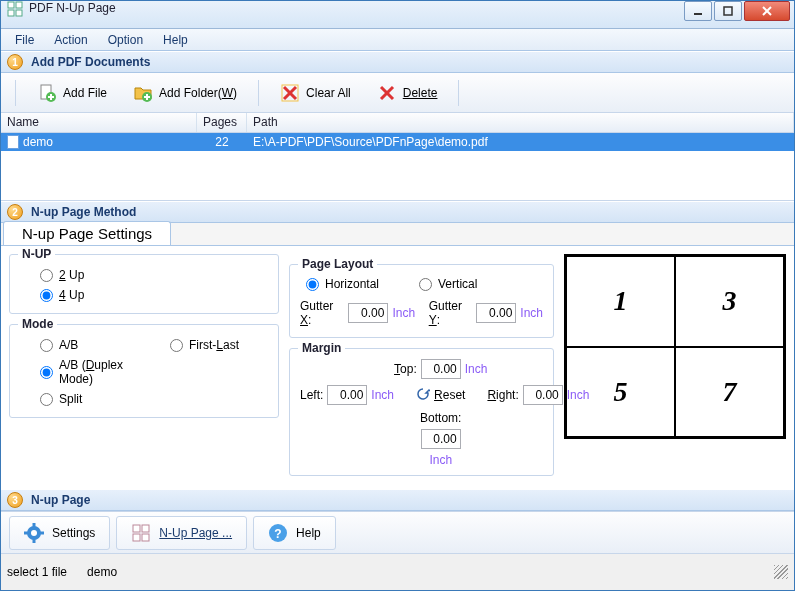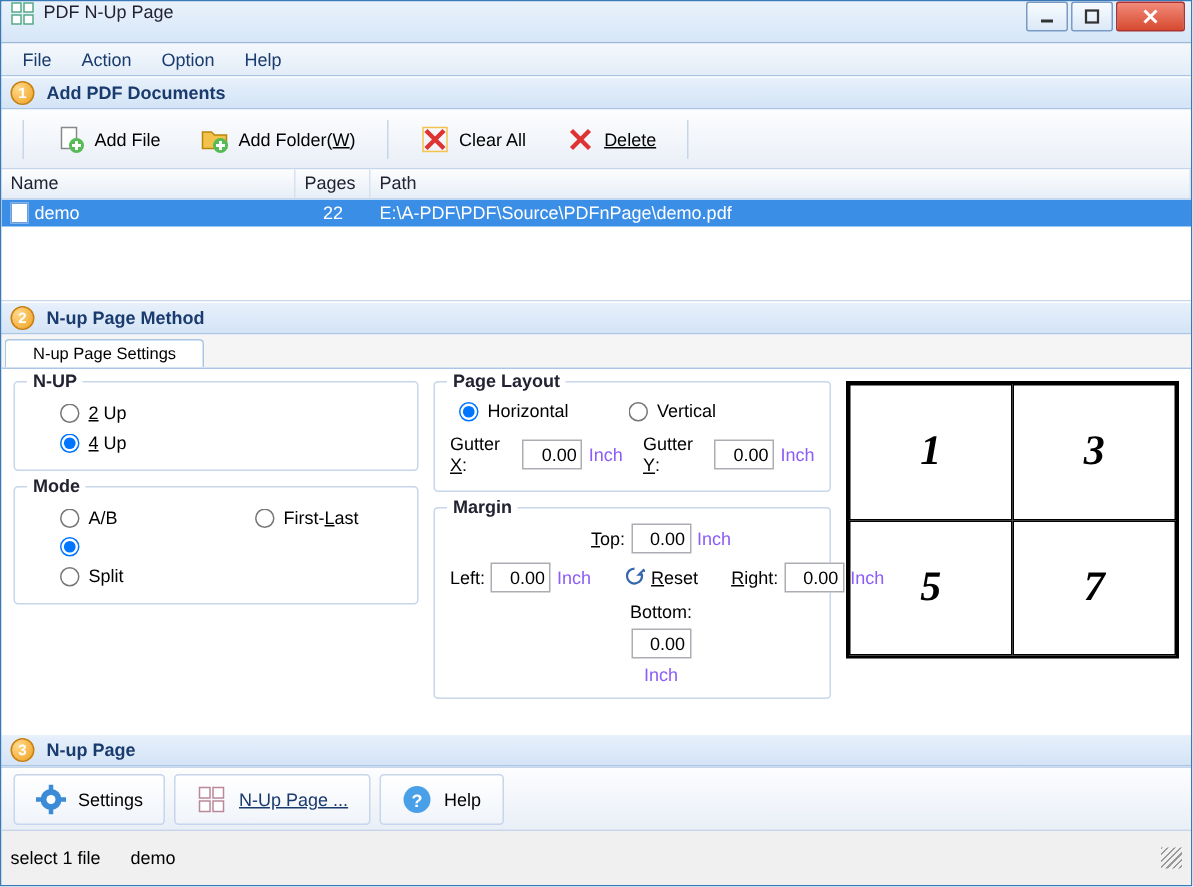--- a/index.html
+++ b/index.html
@@ -38,24 +38,24 @@
 .row { display: flex; height: 18px; align-items: center; }
 .row.sel { background: #3a8ee6; color: #fff; }
 .row .cell { padding: 0 6px; }
 .row .c-name { width: 196px; display: flex; align-items: center; gap: 4px; }
 .row .c-pages { width: 50px; text-align: center; }
 .row .c-path { flex: 1; }
 .pdfico { width: 12px; height: 14px; background: #fff; border: 1px solid #6aa0e0; position: relative; }
 
 .method-area { flex: 1; display: flex; flex-direction: column; }
 .tabs { height: 22px; display: flex; align-items: flex-end; padding-left: 2px; background: #f5f5f5; }
-.tab { padding: 3px 18px; border: 1px solid #aac6e6; border-bottom: none; background: #fff; border-radius: 3px 3px 0 0; font-size: 11px; }
+.tab { padding: 3px 18px; border: 1px solid #aac6e6; border-bottom: none; background: #fff; border-radius: 3px 3px 0 0; font-size: 15px; }
 .tab-page { flex: 1; background: #fff; border-top: 1px solid #aac6e6; padding: 8px; display: flex; gap: 10px; }
 .left-col { width: 270px; display: flex; flex-direction: column; gap: 10px; }
-.mid-col { width: 265px; display: flex; flex-direction: column; gap: 10px; }
+.mid-col { width: 265px; display: flex; flex-direction: column; gap: 10px; margin-top: 10px; }
 .preview-col { flex: 1; }
 
 .group { border: 1px solid #c7d6ea; border-radius: 3px; padding: 10px 10px 8px; position: relative; }
 .group .legend { position: absolute; top: -8px; left: 8px; background: #fff; padding: 0 4px; color: #223; font-weight: bold; }
 .radio-row { display: flex; align-items: center; gap: 6px; padding: 3px 0 3px 20px; }
 .radio-row input { margin: 0; }
 .mode-grid { display: grid; grid-template-columns: 130px 100px; }
 .layout-row { display: flex; align-items: center; gap: 4px; padding: 2px 0; }
 .ninput { width: 40px; height: 20px; border: 1px solid #abadb3; padding: 0 3px; text-align: right; background: #fff; }
 .unit { color: #8b5cf6; }
@@ -216,20 +216,21 @@
             <label class="radio-row">
               <input type="radio" name="mode" style="">
               <span>A/B</span>
             </label>
             <label class="radio-row">
               <input type="radio" name="mode" style="">
               <span><span>First-</span><span class="und">L</span><span>ast</span></span>
             </label>
             <label class="radio-row">
               <input type="radio" name="mode" checked="" style="">
+              <span><span>A/B (</span><span class="und">D</span><span>uplex Mode)</span></span>
             </label>
             <div></div>
             <label class="radio-row">
               <input type="radio" name="mode" style="">
               <span>Split</span>
             </label>
           </div>
         </div>
       </div>
 

